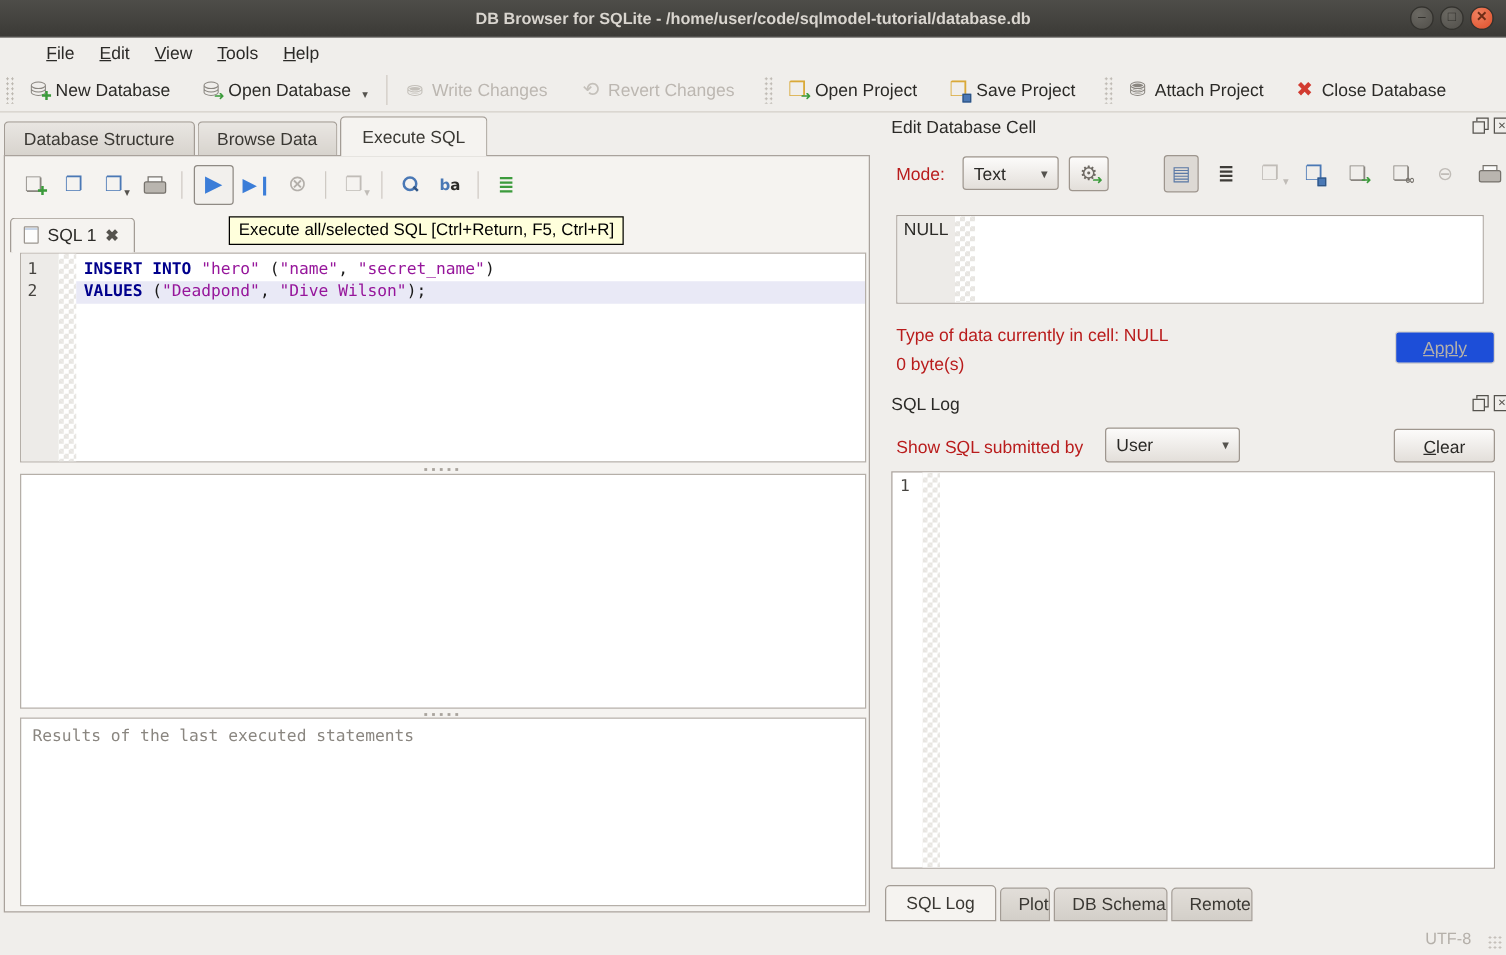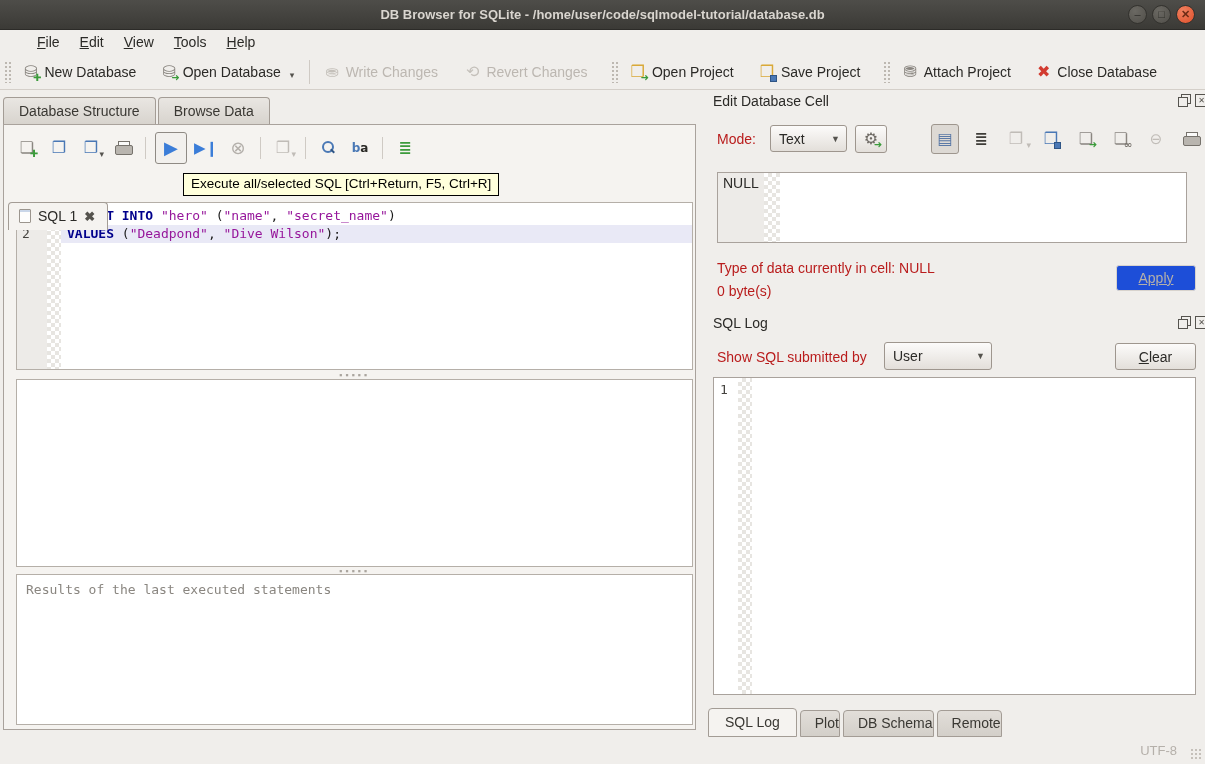--- a/index.html
+++ b/index.html
@@ -48,21 +48,21 @@
     border:1px solid #A9A29C; background:#F5F3F0; z-index:1; }
   .left-inner { position:absolute; left:4px; top:3px; right:4px; bottom:4px; }
 
   
   .sql-toolbar { position:absolute; left:0; top:0; height:40px; display:flex; align-items:center; gap:6px; padding-left:6px; }
   .sq-btn { width:26px; height:26px; display:flex; align-items:center; justify-content:center; position:relative; }
   .sq-btn.boxed { width:32px; height:32px; border:1px solid #8F8A84; border-radius:3px; background:#F2F0ED; }
   .vsep { width:1px; height:22px; background:#CFCAC4; margin:0 3px; }
 
   
-  .sqltabbar { position:absolute; left:0; top:44px; height:30px; display:flex; align-items:flex-end;margin-top:28px; }
+  .sqltabbar { position:absolute; left:0; top:44px; height:30px; display:flex; align-items:flex-end; }
   .sqltab { display:flex; align-items:center; gap:7px; font-size:14px; padding:5px 12px 6px 10px;
     border:1px solid #A39C95; border-bottom:none; border-radius:4px 4px 0 0; background:#F5F3F0; position:relative; z-index:2; }
   .doc-glyph { display:inline-block; width:12px; height:14px; background:#FDFDFC; border:1px solid #9B958E;
     border-radius:1px; box-shadow:inset 0 2px 0 #C9D6E8; }
   .tab-close { font-size:13px; color:#55534E; font-weight:bold; }
 
   
   .tooltip { position:absolute; left:175px; top:45px; height:23px; padding:2px 7px; font-size:13.5px;
     background:#FFFFDC; border:1px solid #000; color:#000; z-index:10; white-space:nowrap; }
 
@@ -192,20 +192,21 @@
     </div>
     <div class="tb-btn" style="margin-left:8px">
       <span class="ico red" style="font-weight:bold">✖</span>
       <span>Close Database</span>
     </div>
   </div>
 
   <div class="main-tabbar">
     <span class="tab">Database Structure</span>
     <span class="tab">Browse Data</span>
+    <span class="tab active">Execute SQL</span>
   </div>
 
   <div class="left-frame">
     <div class="left-inner">
 
       <div class="sql-toolbar">
         <span class="sq-btn">
           <span class="ico gray">❏<span class="badge green">✚</span></span>
         </span>
         <span class="sq-btn">

